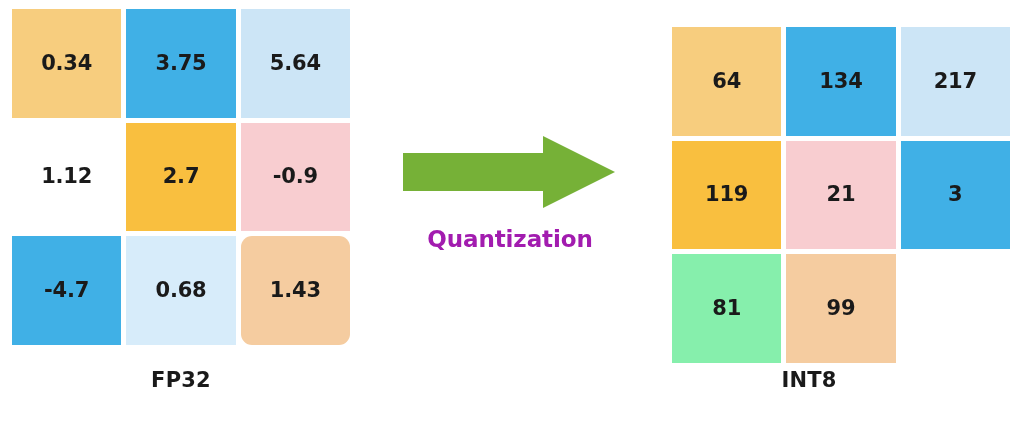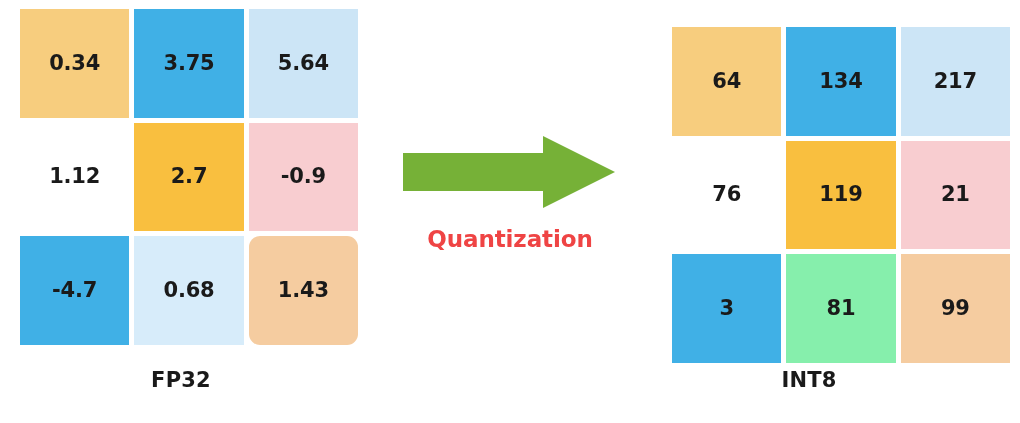--- a/index.html
+++ b/index.html
@@ -23,21 +23,21 @@
     height: 423px;
   }
 
   
   .matrix-block {
     position: absolute;
     top: 9px;
     width: 338px;
     height: 336px;
   }
-  .matrix-block.left  { left: 20px; }
+  .matrix-block.left  { left: 12px; }
   .matrix-block.right { left: 672px; margin-top: 18px; }
 
   .matrix-grid {
     position: absolute;
     left: 0;
     top: 0;
     width: 338px;
     height: 336px;
     display: grid;
     grid-template-columns: repeat(3, 1fr);
@@ -86,21 +86,21 @@
   }
 
   .arrow-label {
     position: absolute;
     left: 395px;
     top: 226px;
     width: 230px;
     text-align: center;
     font-size: 23px;
     font-weight: bold;
-    color: #ef4444;
+    color: #a21caf;
     letter-spacing: -0.1px;
   }
 </style>
 </head>
 <body style="background: rgb(255, 255, 255);">
 
 <div class="diagram">
 
   <div class="matrix-block left">
     <div class="matrix-grid">
@@ -122,21 +122,20 @@
       <polygon points="0,17 140,17 140,0 212,36 140,72 140,55 0,55" fill="#76b137"></polygon>
     </svg>
   </div>
   <div class="arrow-label">Quantization</div>
 
   <div class="matrix-block right">
     <div class="matrix-grid">
         <div class="cell" style="background: rgb(247, 205, 126);">64</div>
         <div class="cell" style="background: rgb(64, 176, 230);">134</div>
         <div class="cell" style="background: rgb(204, 229, 246);">217</div>
-        <div class="cell" style="background: rgb(255, 255, 255);">76</div>
         <div class="cell" style="background: rgb(249, 191, 63);">119</div>
         <div class="cell" style="background: rgb(248, 205, 208);">21</div>
         <div class="cell" style="background: rgb(64, 176, 230);">3</div>
         <div class="cell" style="background: #86efac;">81</div>
         <div class="cell" style="background: rgb(245, 204, 160);">99</div>
       </div>
   </div>
   <div class="matrix-caption right">INT8</div>
 
 </div>

